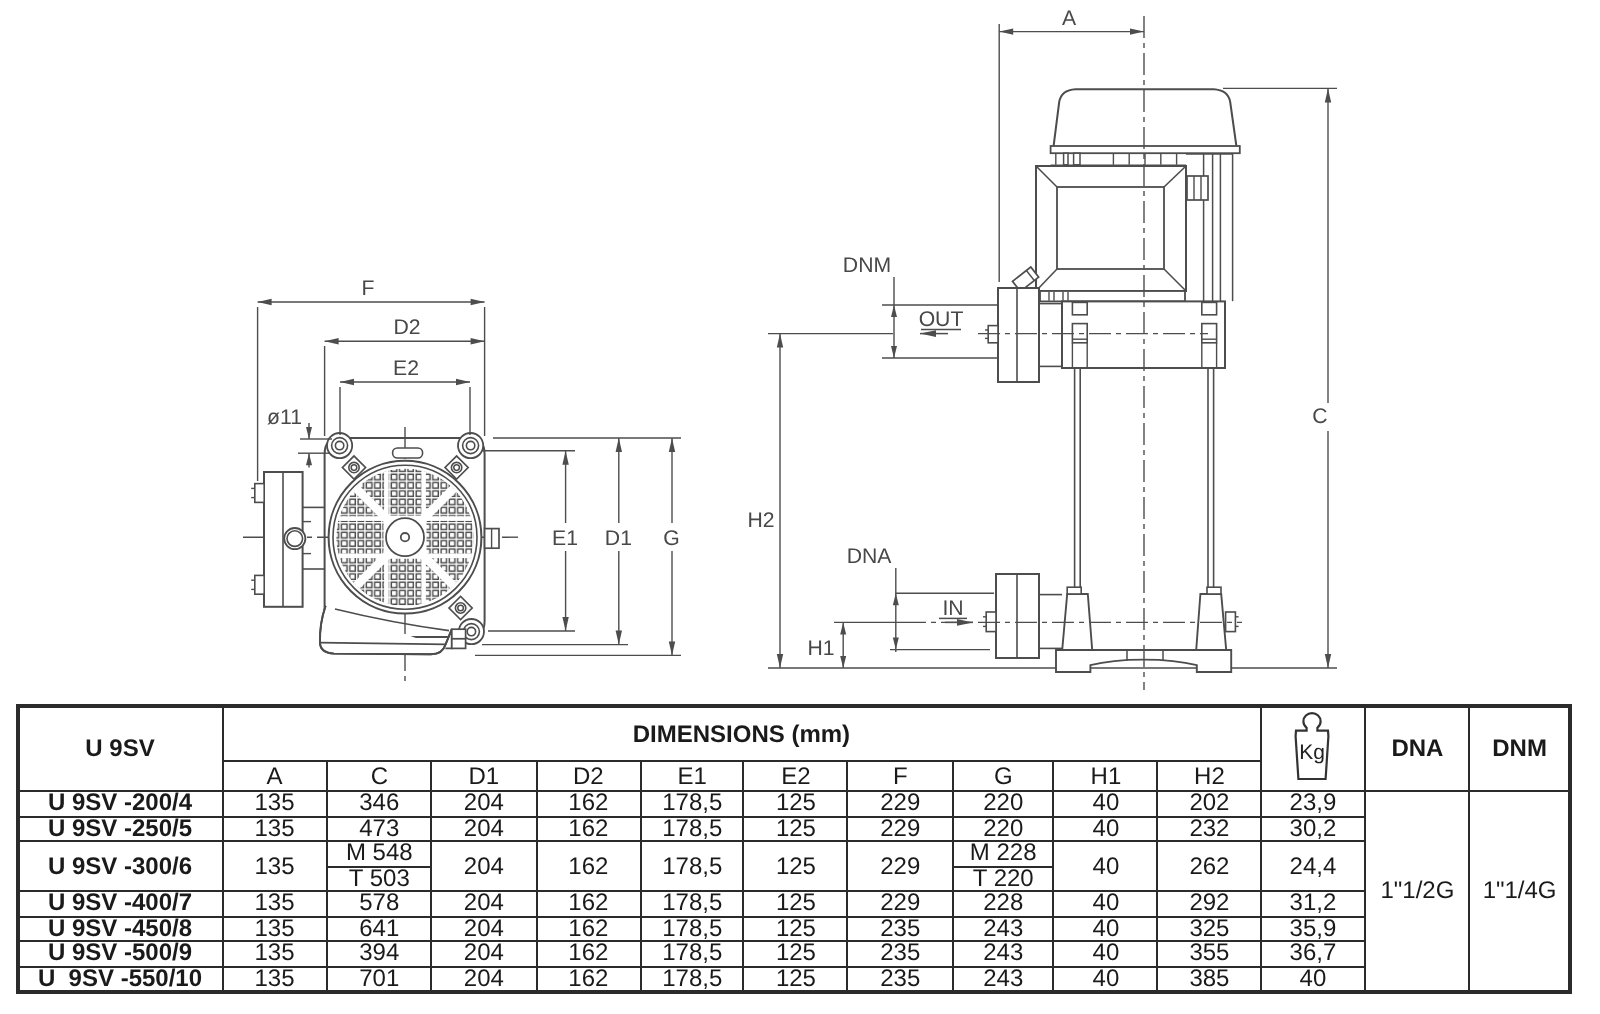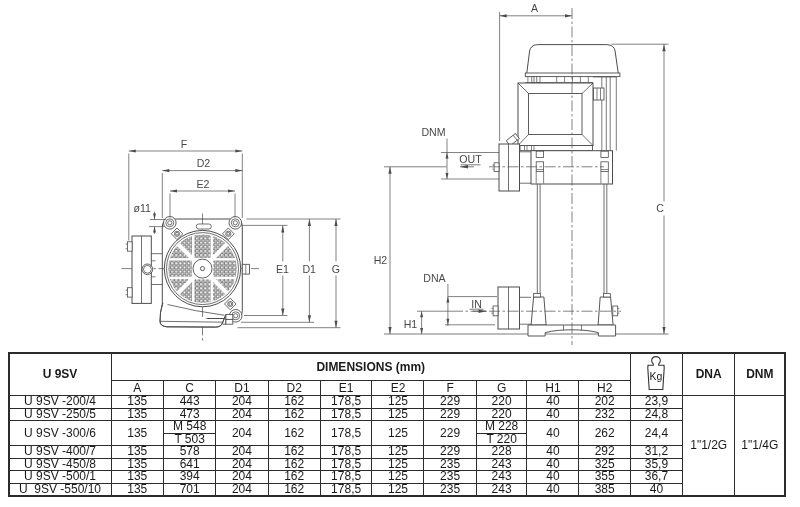--- a/index.html
+++ b/index.html
@@ -7,21 +7,21 @@
 #draw { position:absolute; left:0; top:0; }
 #tbl { position:absolute; left:7.5px; top:351.5px; }
 table { border-collapse:collapse; table-layout:fixed; }
 td { border:1.2px solid #2b2b2b; padding:0; text-align:center; vertical-align:middle;
      font-size:12px; color:#1a1a1a; overflow:hidden; white-space:nowrap; }
 table { border:2px solid #2b2b2b;padding-left:36px; }
 .h1row td { height:26.2px; }
 .h2row td { height:14.6px; line-height:12px; }
 .dr td { height:11.5px; line-height:11.5px; }
 .hb { font-weight:bold; font-size:12px; }
-.b { font-weight:normal;text-align:center; }
+.b { font-weight:bold;text-align:center; }
 .hs { font-size:12px; }
 .c1 { }
 td.kg { vertical-align:top; }
 .h2row td.hs { border-top:1.2px solid #2b2b2b; }
 tr.dr td { border-top-width:1.2px; }
 tr.grp td { border-top-width:1.8px; }
 .dr .c1, .h1row .c1 { border-bottom-width:1.8px; }
 td.dn { font-size:12px; }
 </style></head>
 <body>
@@ -306,21 +306,21 @@
             <td class="hs">E1</td>
             <td class="hs">E2</td>
             <td class="hs">F</td>
             <td class="hs">G</td>
             <td class="hs">H1</td>
             <td class="hs">H2</td>
           </tr>
           <tr class="dr">
             <td class="c1 b">U 9SV -200/4</td>
             <td>135</td>
-            <td>443</td>
+            <td>346</td>
             <td>204</td>
             <td>162</td>
             <td>178,5</td>
             <td>125</td>
             <td>229</td>
             <td>220</td>
             <td>40</td>
             <td>202</td>
             <td>23,9</td>
             <td class="dn" rowspan="9">1"1/2G</td>
@@ -331,21 +331,21 @@
             <td>135</td>
             <td>473</td>
             <td>204</td>
             <td>162</td>
             <td>178,5</td>
             <td>125</td>
             <td>229</td>
             <td>220</td>
             <td>40</td>
             <td>232</td>
-            <td>24,8</td>
+            <td>30,2</td>
           </tr>
           <tr class="dr grp">
             <td class="c1 b" rowspan="2">U 9SV -300/6</td>
             <td rowspan="2">135</td>
             <td class="sp">M 548</td>
             <td rowspan="2">204</td>
             <td rowspan="2">162</td>
             <td rowspan="2">178,5</td>
             <td rowspan="2">125</td>
             <td rowspan="2">229</td>
@@ -380,21 +380,21 @@
             <td>162</td>
             <td>178,5</td>
             <td>125</td>
             <td>235</td>
             <td>243</td>
             <td>40</td>
             <td>325</td>
             <td>35,9</td>
           </tr>
           <tr class="dr">
-            <td class="c1 b">U 9SV -500/1</td>
+            <td class="c1 b">U 9SV -500/9</td>
             <td>135</td>
             <td>394</td>
             <td>204</td>
             <td>162</td>
             <td>178,5</td>
             <td>125</td>
             <td>235</td>
             <td>243</td>
             <td>40</td>
             <td>355</td>

